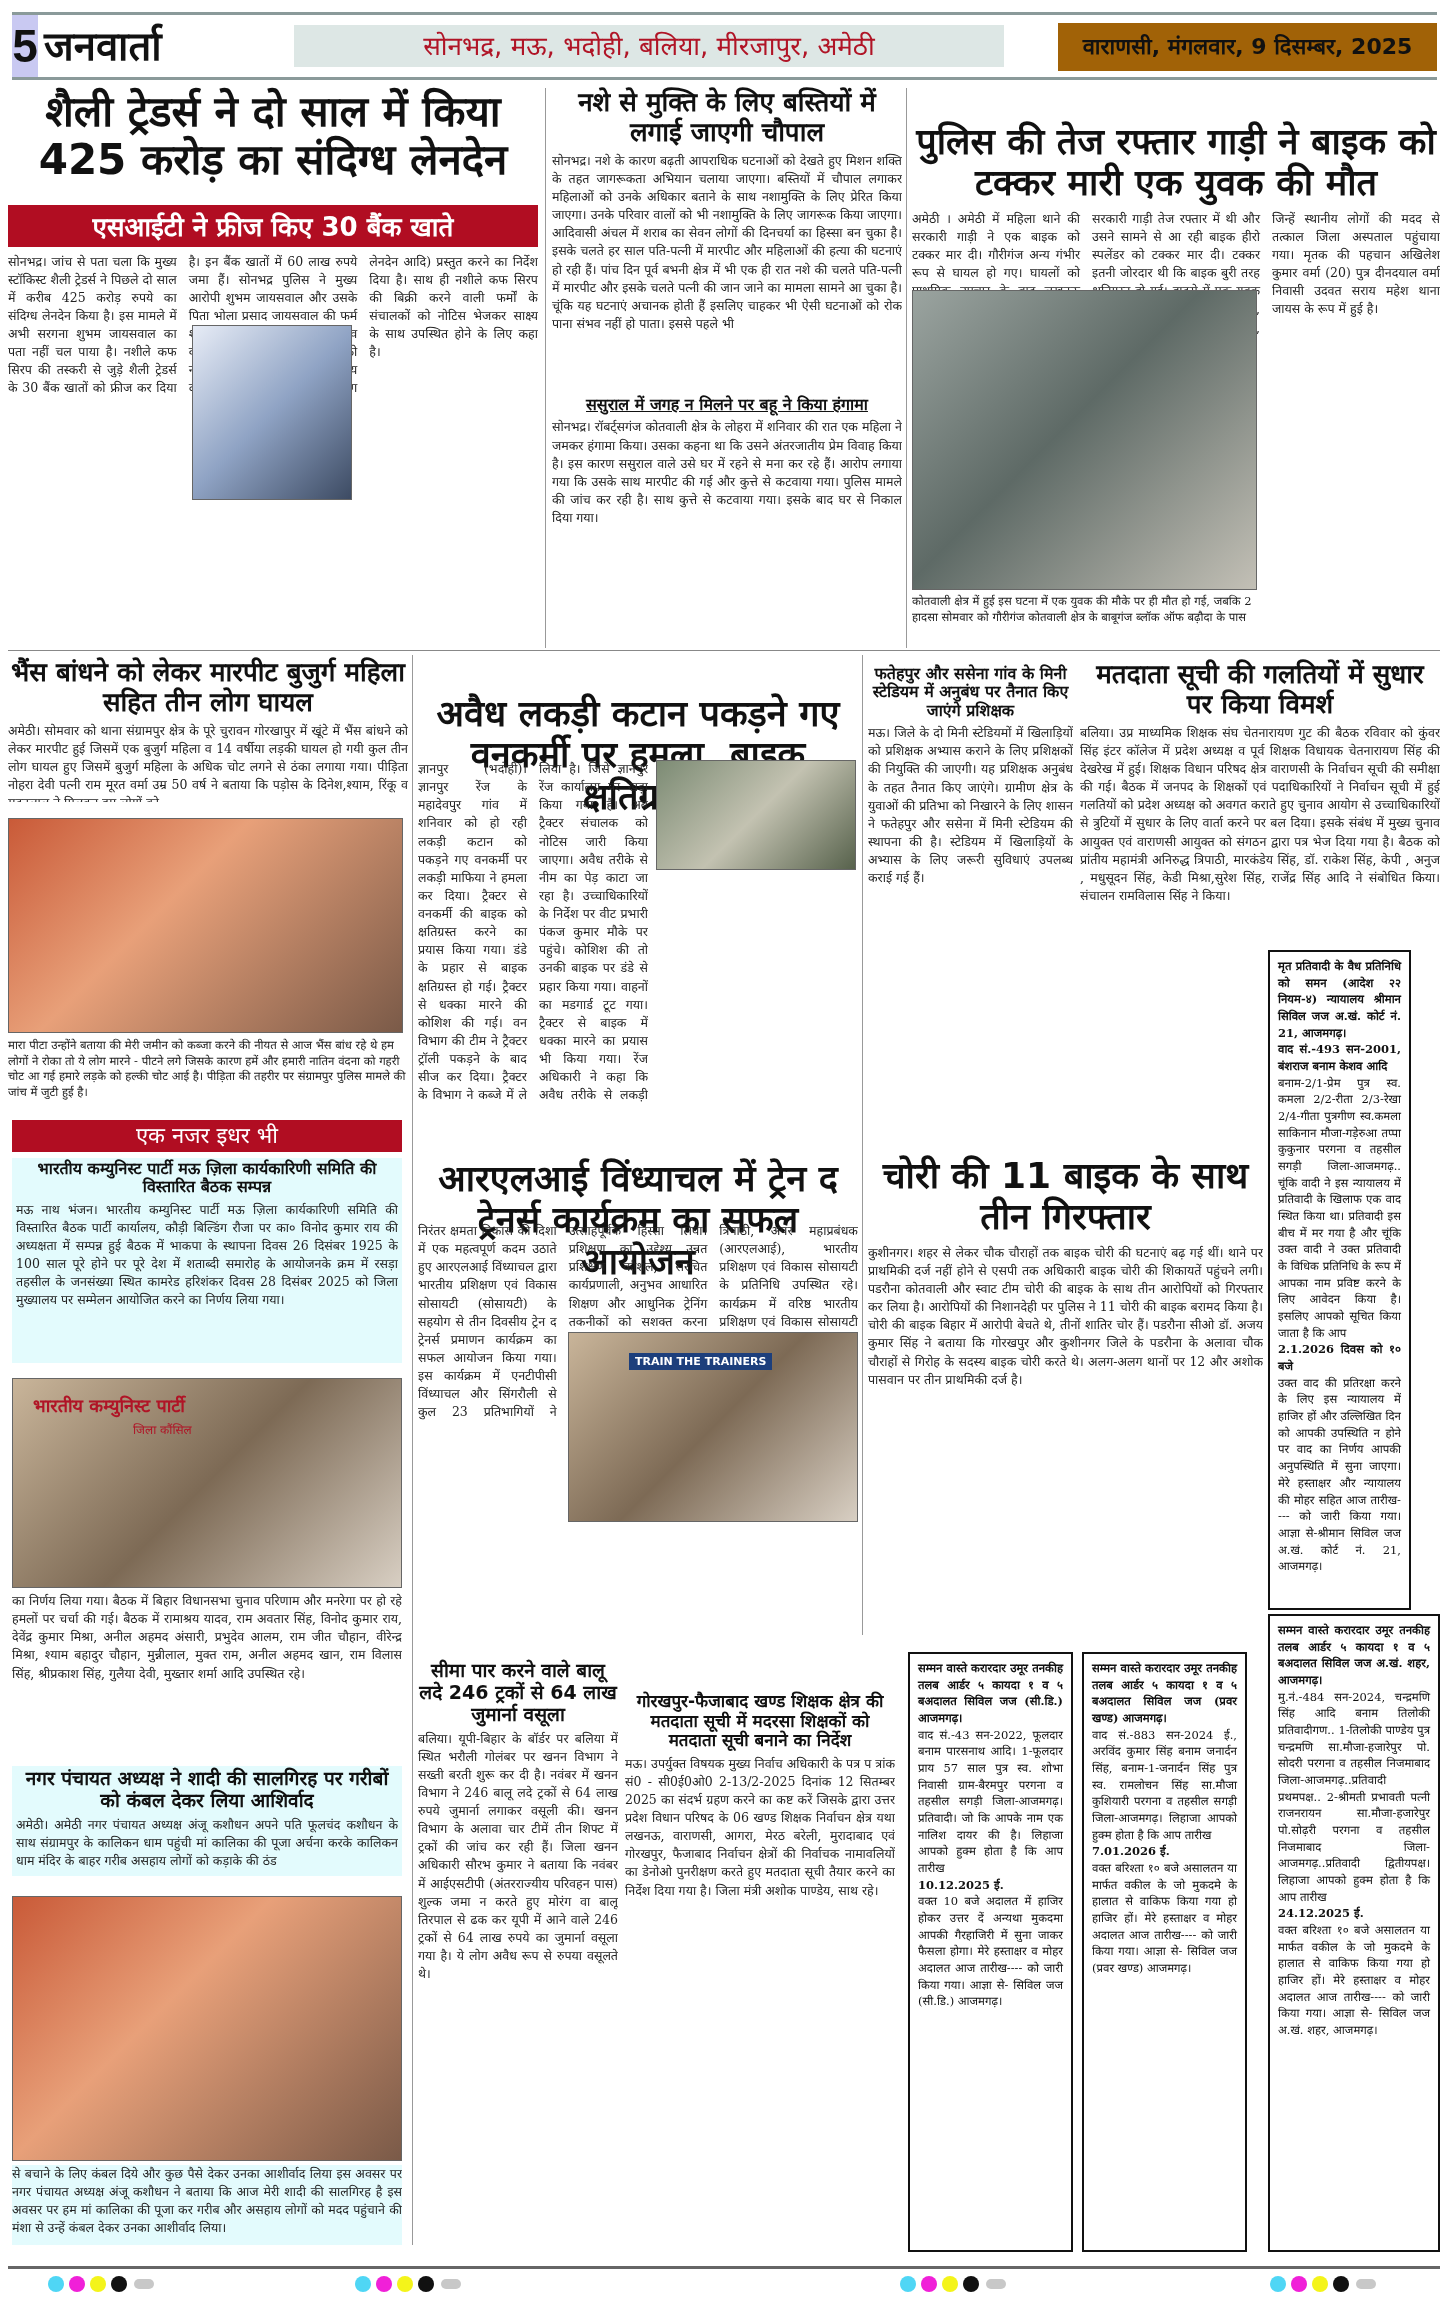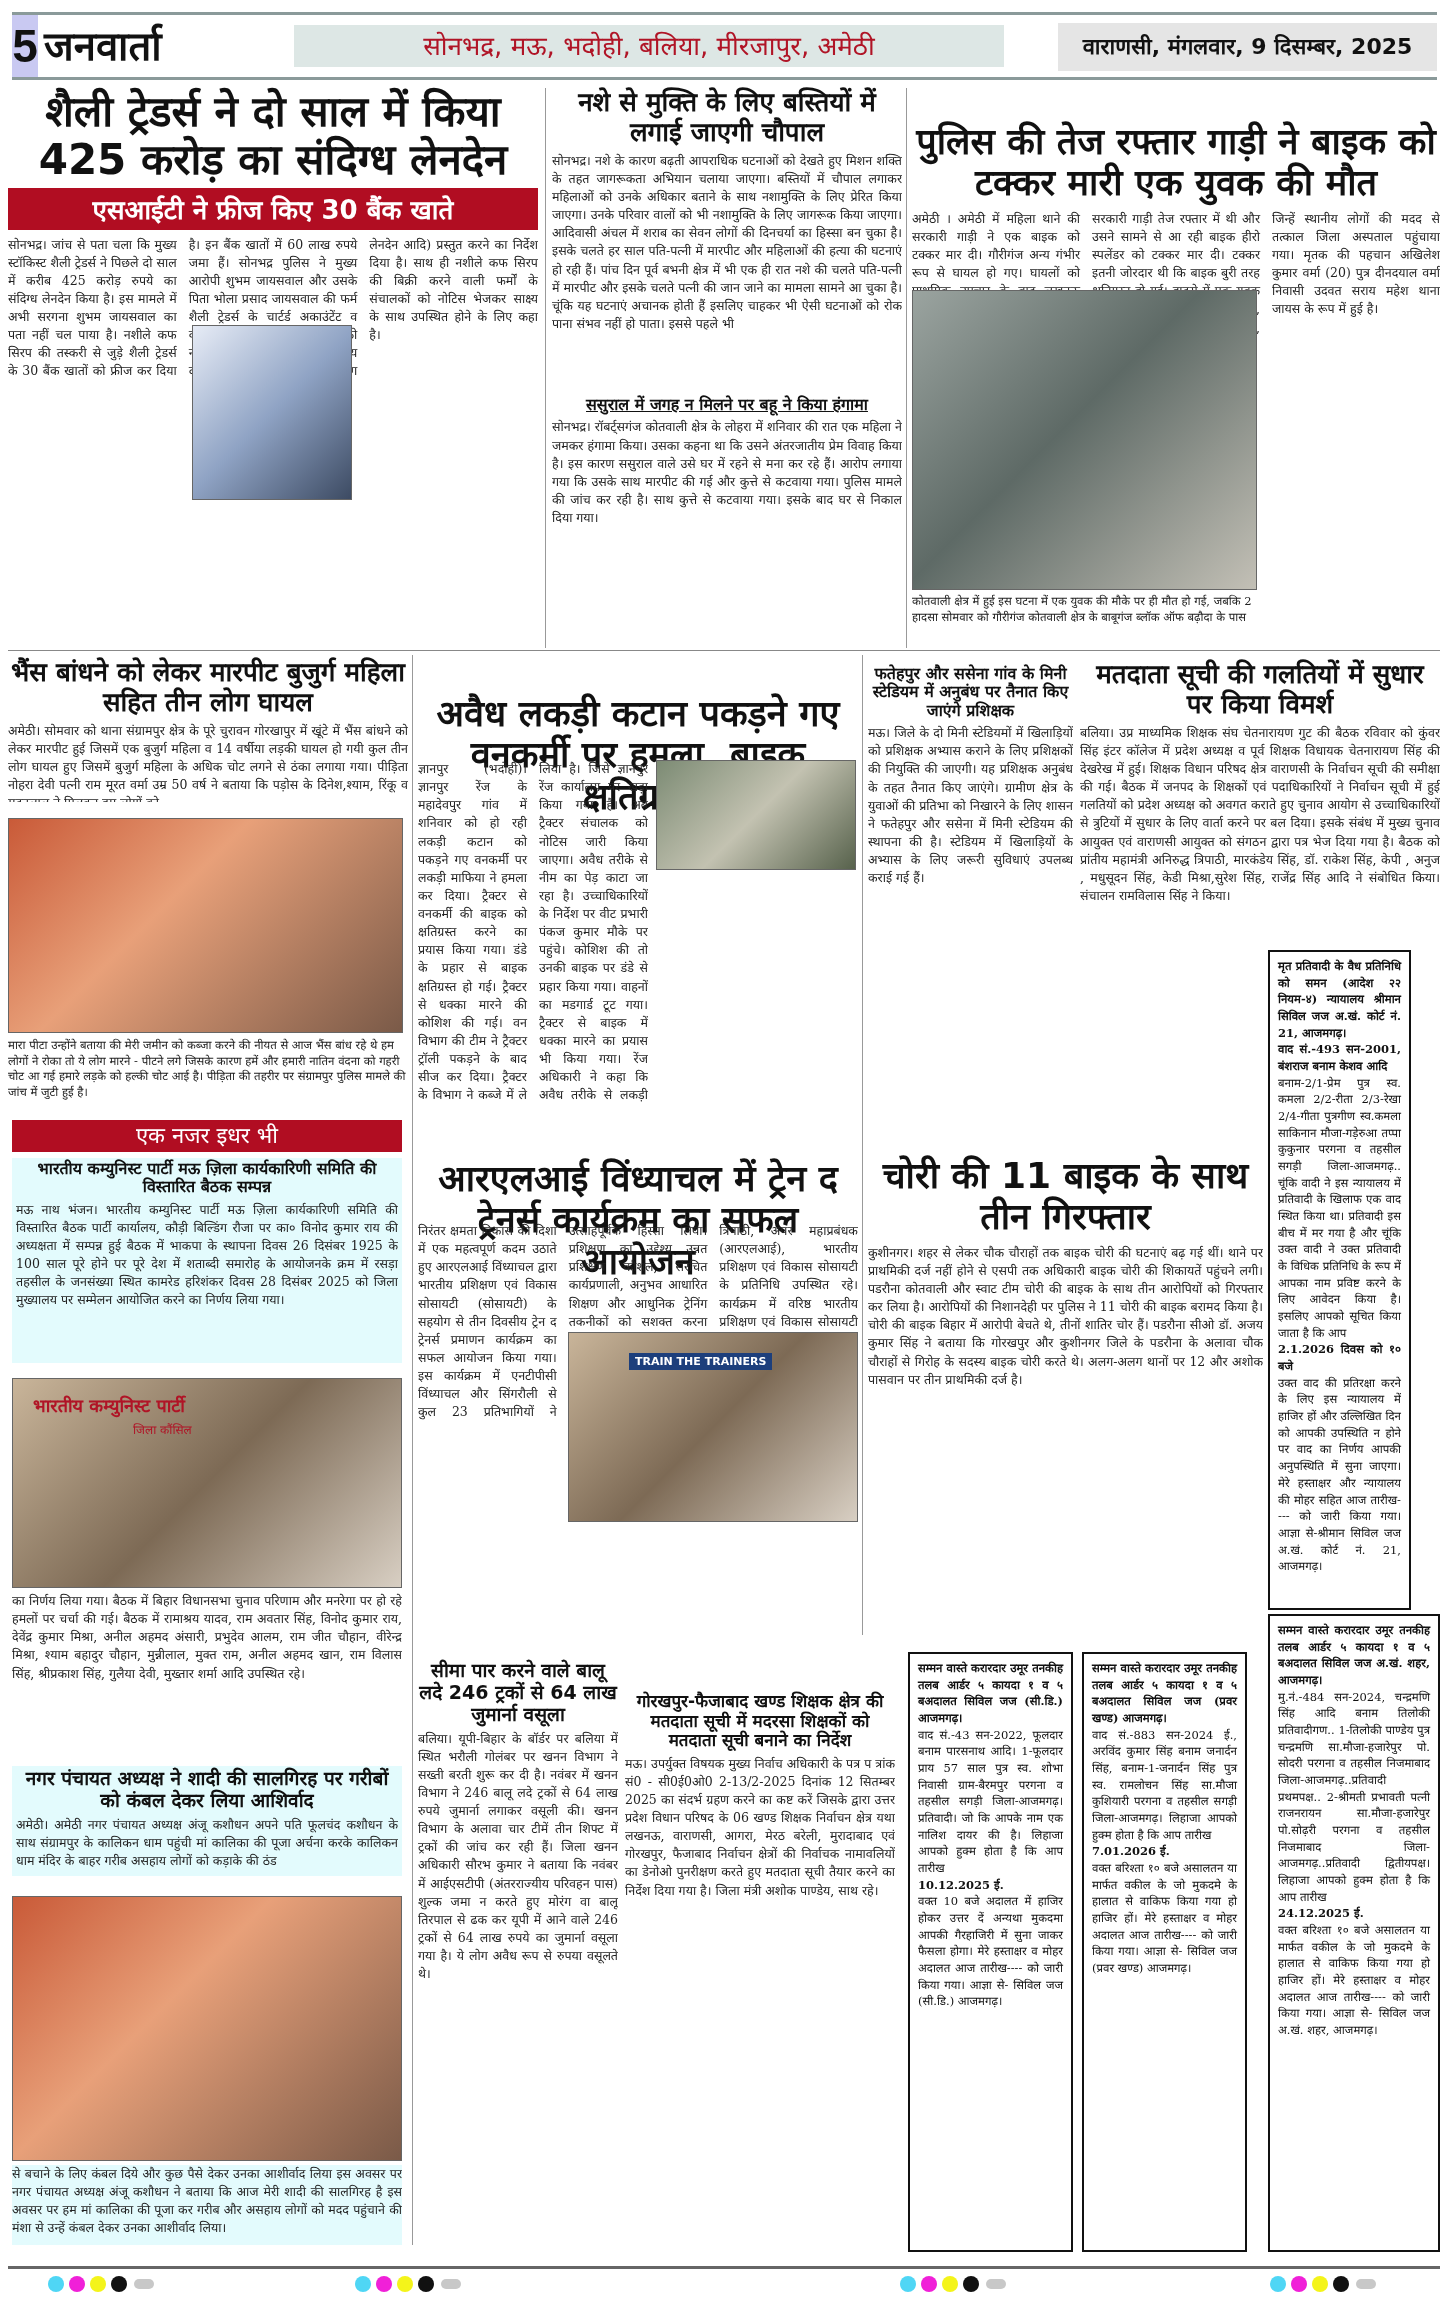--- a/index.html
+++ b/index.html
@@ -2,21 +2,21 @@
 <html><head>
 <meta charset="utf-8">
 <style>
   * { box-sizing: border-box; margin: 0; padding: 0; }
   body { width: 1447px; height: 2299px; background: #fff; font-family: "DejaVu Serif", serif; color: #111; position: relative; overflow: hidden; }
   .abs { position: absolute; }
   .masthead { left: 12px; top: 12px; width: 1425px; height: 68px; border-top: 3px solid #8a9a9a; border-bottom: 3px solid #8a9a9a; }
   .page-no { left: 0; top: 0; width: 26px; height: 62px; background: #c9c9f2; font-family: "Liberation Sans", sans-serif; font-weight: bold; font-size: 46px; line-height: 62px; text-align: center; }
   .paper-name { left: 32px; top: 0; height: 62px; font-family: "DejaVu Sans", sans-serif; font-weight: bold; font-size: 40px; line-height: 62px; }
   .edition { left: 282px; top: 10px; width: 710px; height: 42px; background: #dde7e5; color: #b01426; font-family: "DejaVu Sans", sans-serif; font-size: 26px; text-align: center; line-height: 42px; }
-  .dateline { left: 1046px; top: 8px; width: 379px; height: 48px; background: #e5e5e5; font-family: "DejaVu Sans", sans-serif; font-weight: bold; font-size: 22px; text-align: center; line-height: 48px; }
+  .dateline { left: 1046px; top: 8px; width: 379px; height: 48px; background: #a16207; font-family: "DejaVu Sans", sans-serif; font-weight: bold; font-size: 22px; text-align: center; line-height: 48px; }
   .hl { font-family: "DejaVu Sans", sans-serif; font-weight: bold; text-align: center; line-height: 1.15; }
   .hl-xl { font-size: 42px; }
   .hl-l { font-size: 36px; margin-top: 33px; }
   .hl-m { font-size: 26px; }
   .hl-s { font-size: 16px; text-decoration: underline; }
   .body-text { font-size: 12.5px; line-height: 1.45; text-align: justify; color: #222; }
   .col3 { column-count: 3; column-gap: 12px; }
   .col2 { column-count: 2; column-gap: 12px; }
   .redbar { background: #b10d22; color: #fff; font-family: "DejaVu Sans", sans-serif; font-weight: bold; text-align: center; }
   .photo { background: linear-gradient(135deg, #9ba4a0, #5e6a66 45%, #c3c0b6); border: 1px solid #666; }
@@ -37,21 +37,21 @@
 
 <div class="abs masthead">
   <div class="abs page-no">5</div>
   <div class="abs paper-name">जनवार्ता</div>
   <div class="abs edition">सोनभद्र, मऊ, भदोही, बलिया, मीरजापुर, अमेठी</div>
   <div class="abs dateline">वाराणसी, मंगलवार, 9 दिसम्बर, 2025</div>
 </div>
 
 <div class="abs" style="left:8px; top:88px; width:530px;">
   <div class="hl hl-xl">शैली ट्रेडर्स ने दो साल में किया 425 करोड़ का संदिग्ध लेनदेन</div>
-  <div class="redbar" style="font-size:26px; padding:3px 0; margin-top:3px;">एसआईटी ने फ्रीज किए 30 बैंक खाते</div>
+  <div class="redbar" style="font-size:26px; padding:3px 0; margin-top:20px;">एसआईटी ने फ्रीज किए 30 बैंक खाते</div>
   <div class="body-text col3" style="margin-top:6px; height:445px; overflow:hidden;">सोनभद्र। जांच से पता चला कि मुख्य स्टॉकिस्ट शैली ट्रेडर्स ने पिछले दो साल में करीब 425 करोड़ रुपये का संदिग्ध लेनदेन किया है। इस मामले में अभी सरगना शुभम जायसवाल का पता नहीं चल पाया है। नशीले कफ सिरप की तस्करी से जुड़े शैली ट्रेडर्स के 30 बैंक खातों को फ्रीज कर दिया है। इन बैंक खातों में 60 लाख रुपये जमा हैं। सोनभद्र पुलिस ने मुख्य आरोपी शुभम जायसवाल और उसके पिता भोला प्रसाद जायसवाल की फर्म शैली ट्रेडर्स के चार्टर्ड अकाउंटेंट व वाराणसी निवासी विष्णु अग्रवाल को नोटिस देकर 10 दिसंबर तक वित्तीय दस्तावेज (लेजर, जीएसटी, बैंकिंग लेनदेन आदि) प्रस्तुत करने का निर्देश दिया है। साथ ही नशीले कफ सिरप की बिक्री करने वाली फर्मों के संचालकों को नोटिस भेजकर साक्ष्य के साथ उपस्थित होने के लिए कहा है।</div>
 </div>
 <div class="abs photo blue" style="left:192px; top:325px; width:160px; height:175px;"></div>
 
 <div class="abs rule-v" style="left:545px; top:88px; height:560px;"></div>
 
 <div class="abs" style="left:552px; top:88px; width:350px;">
   <div class="hl hl-m">नशे से मुक्ति के लिए बस्तियों में लगाई जाएगी चौपाल</div>
   <div class="body-text" style="margin-top:4px; height:235px; overflow:hidden;">सोनभद्र। नशे के कारण बढ़ती आपराधिक घटनाओं को देखते हुए मिशन शक्ति के तहत जागरूकता अभियान चलाया जाएगा। बस्तियों में चौपाल लगाकर महिलाओं को उनके अधिकार बताने के साथ नशामुक्ति के लिए प्रेरित किया जाएगा। उनके परिवार वालों को भी नशामुक्ति के लिए जागरूक किया जाएगा। आदिवासी अंचल में शराब का सेवन लोगों की दिनचर्या का हिस्सा बन चुका है। इसके चलते हर साल पति-पत्नी में मारपीट और महिलाओं की हत्या की घटनाएं हो रही हैं। पांच दिन पूर्व बभनी क्षेत्र में भी एक ही रात नशे की चलते पति-पत्नी में मारपीट और इसके चलते पत्नी की जान जाने का मामला सामने आ चुका है। चूंकि यह घटनाएं अचानक होती हैं इसलिए चाहकर भी ऐसी घटनाओं को रोक पाना संभव नहीं हो पाता। इससे पहले भी</div>
 </div>

